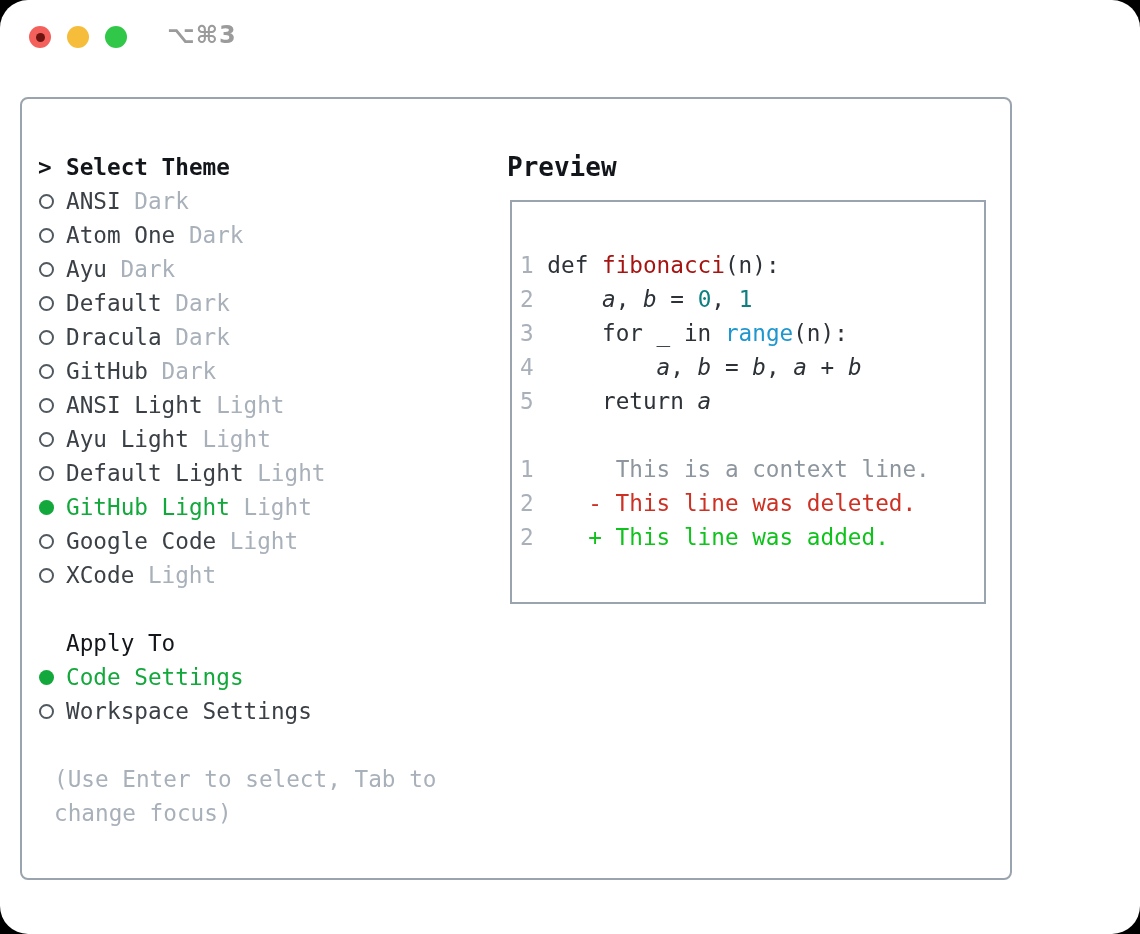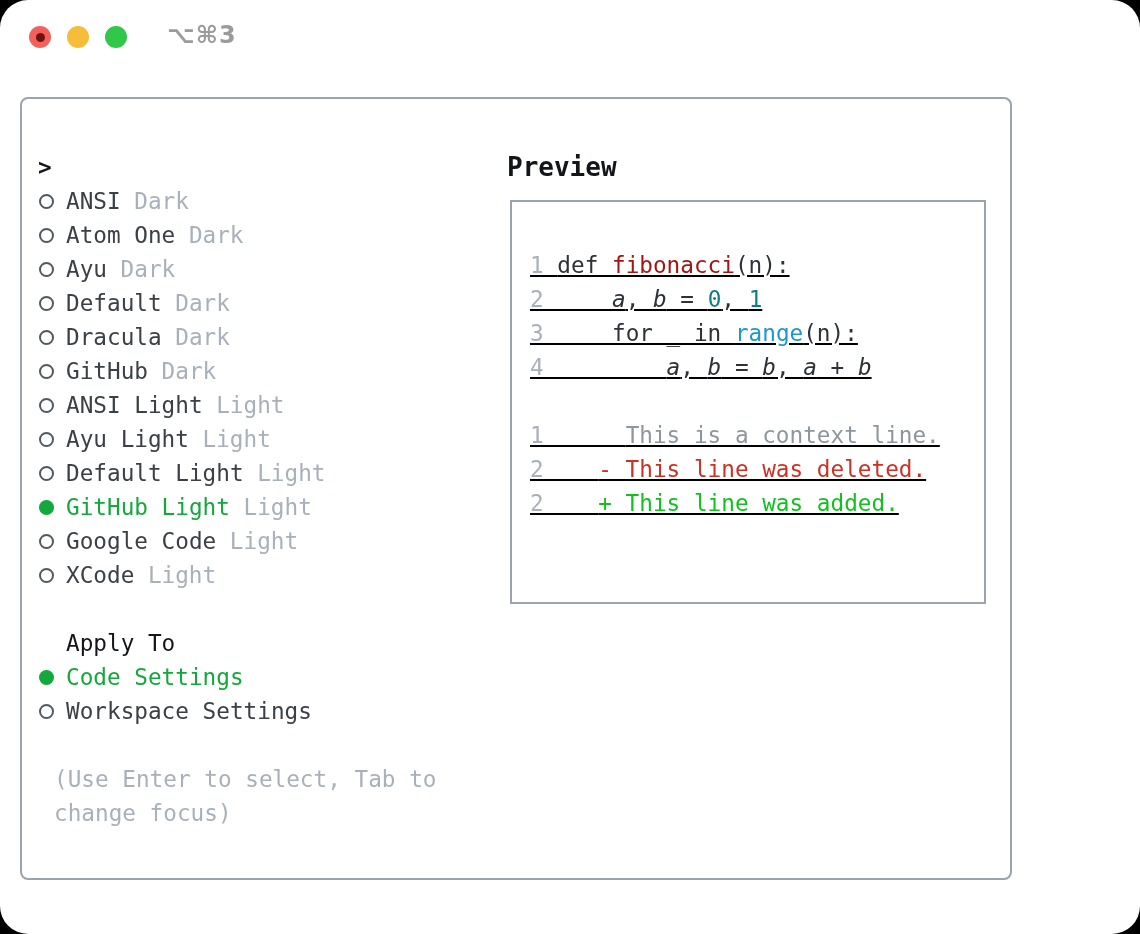--- a/index.html
+++ b/index.html
@@ -41,21 +41,21 @@
   .tname{color:var(--item-dark);text-align:center;}
   .selected .tname{color:var(--sel-green);}
   .tvariant{color:var(--muted-gray);margin-left:13.6px;}
   .blank{height:34px;}
   .hint-line{height:34px;line-height:34px;color:var(--muted-gray);white-space:pre;margin-left:16px;}
   
   .preview-header{position:absolute;left:485px;top:51px;height:34px;line-height:34px;
                   font-size:26px;font-weight:bold;color:var(--header-dark);}
   .preview-box{position:absolute;left:488px;top:101px;width:472px;height:400px;
                border:2px solid var(--panel-border);background:#fff;}
-  .code{position:absolute;left:18px;top:46px;font-size:22.7px;text-decoration:underline;}
+  .code{position:absolute;left:8px;top:46px;font-size:22.7px;}
   .cline{height:34px;line-height:34px;white-space:pre;}
   .cline span{white-space:pre;}
   .ln{color:var(--muted-gray);}
   .k{color:var(--code-dark);}
   .fn{color:var(--fn-red);}
   .num{color:var(--num-teal);}
   .bi{color:var(--builtin-blue);}
   .v{color:var(--code-dark);font-style:italic;}
   .ctx{color:var(--context-gray);}
   .del{color:var(--deleted-red);margin-top:6px;}
@@ -73,20 +73,21 @@
     <span class="light yellow"></span>
     <span class="light green"></span>
   </div>
   <span class="shortcut">⌥⌘3</span>
 
   <div class="panel">
 
     <div class="leftcol">
       <div class="row">
         <span class="marker prompt">&gt;</span>
+        <span class="h1">Select Theme</span>
       </div>
 
       <div>
           <div class="row">
             <span class="marker"><span class="radio"></span></span>
             <span class="tname">ANSI</span>
             <span class="tvariant">Dark</span>
           </div>
           <div class="row">
             <span class="marker"><span class="radio"></span></span>
@@ -172,20 +173,21 @@
     </div>
 
     <div class="preview-header">Preview</div>
 
     <div class="preview-box">
       <div class="code">
           <div class="cline"><span class="ln">1 </span><span class="k">def </span><span class="fn">fibonacci</span><span class="k">(n):</span></div>
           <div class="cline"><span class="ln">2     </span><span class="v">a</span><span class="k">, </span><span class="v">b</span><span class="k"> = </span><span class="num">0</span><span class="k">, </span><span class="num">1</span></div>
           <div class="cline"><span class="ln">3     </span><span class="k">for _ in </span><span class="bi">range</span><span class="k">(n):</span></div>
           <div class="cline"><span class="ln">4         </span><span class="v">a</span><span class="k">, </span><span class="v">b</span><span class="k"> = </span><span class="v">b</span><span class="k">, </span><span class="v">a</span><span class="k"> + </span><span class="v">b</span></div>
+          <div class="cline"><span class="ln">5     </span><span class="k">return </span><span class="v">a</span></div>
           <div class="cline"></div>
           <div class="cline"><span class="ln">1      </span><span class="ctx">This is a context line.</span></div>
           <div class="cline"><span class="ln">2    </span><span class="del">- This line was deleted.</span></div>
           <div class="cline"><span class="ln">2    </span><span class="add">+ This line was added.</span></div>
         </div>
     </div>
 
   </div>
 </div>
 

